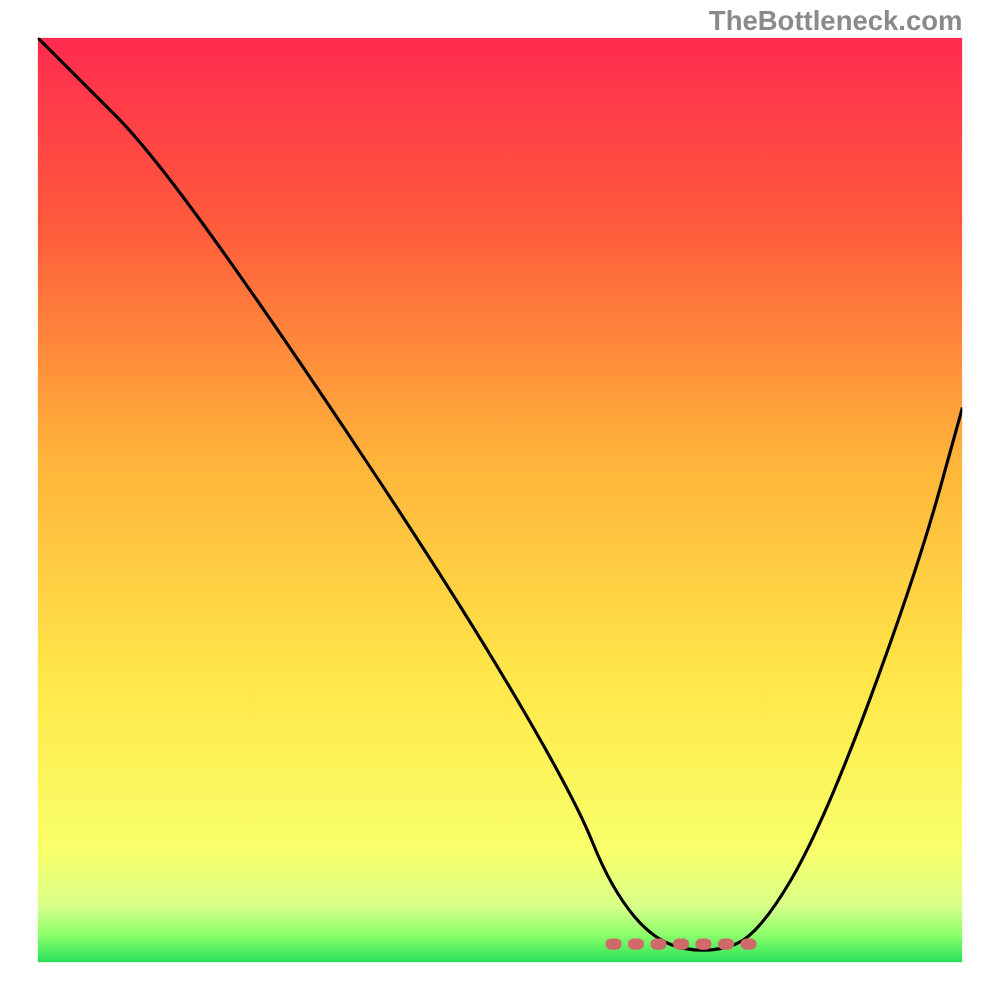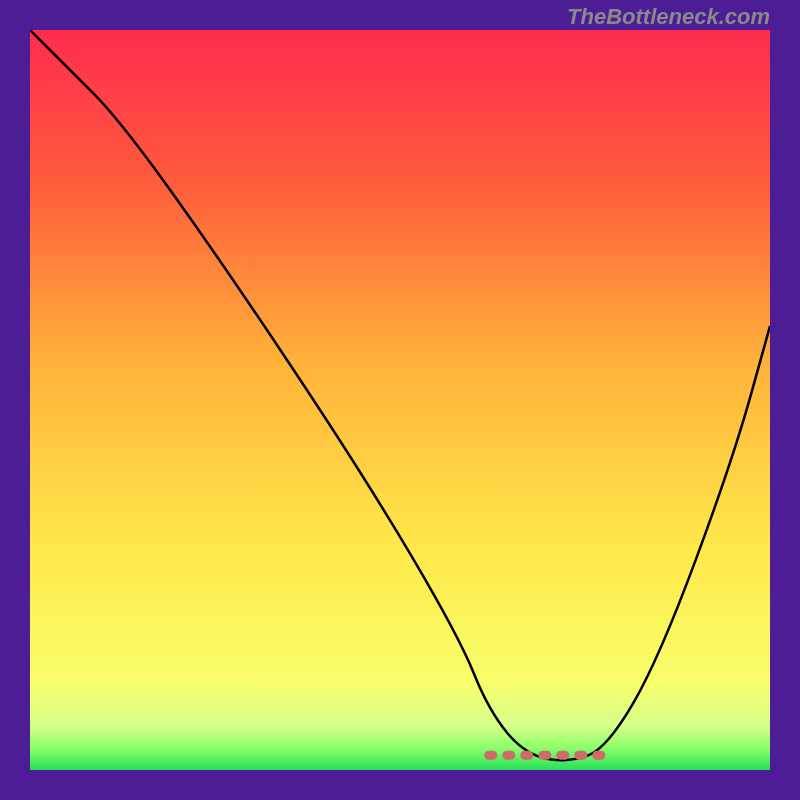--- a/index.html
+++ b/index.html
@@ -9,22 +9,21 @@
     height: 800px;
     background: #000;
     overflow: hidden;
   }
   .frame {
     position: absolute;
     left: 0;
     top: 0;
     width: 800px;
     height: 800px;
-    background: #4c1d95;
-    font-style: italic;
+    background: #ffffff;
   }
   .plot-area {
     position: absolute;
     left: 30px;
     top: 30px;
     width: 740px;
     height: 740px;
     overflow: hidden;
   }
   .gradient {

